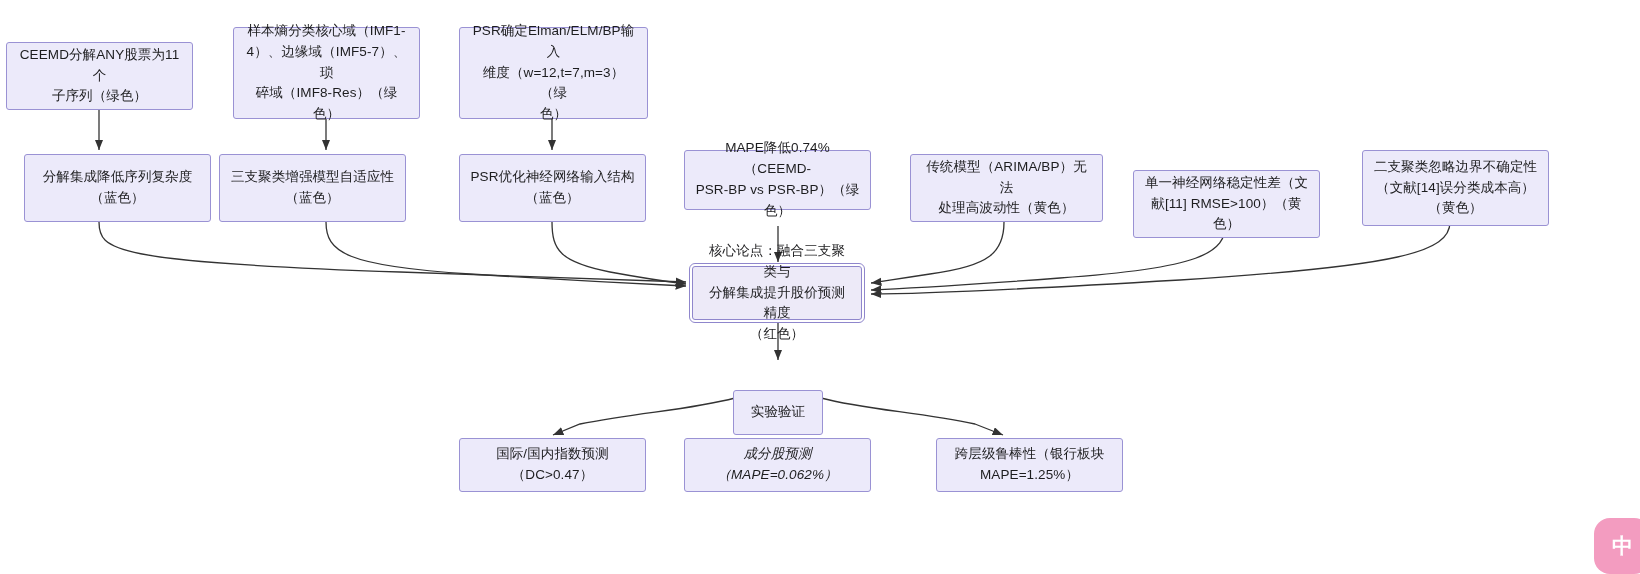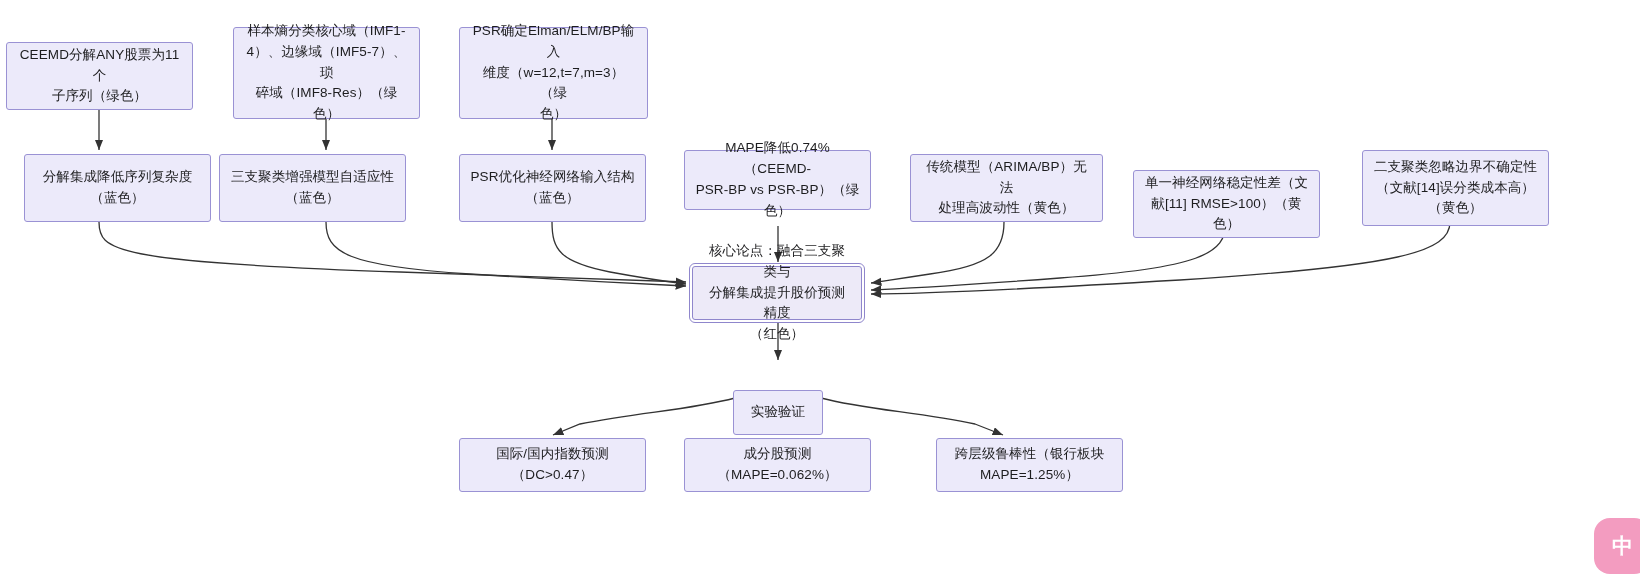--- a/index.html
+++ b/index.html
@@ -156,21 +156,21 @@
   </div>
 
   <div class="node" style="left:733px; top:362px; width:90px; height:45px;margin-top:28px;">
     <span class="label">实验验证</span>
   </div>
 
   <div class="node" style="left:459px; top:438px; width:187px; height:54px;">
     <span class="label">国际/国内指数预测
 （DC&gt;0.47）</span>
   </div>
-  <div class="node" style="left:684px; top:438px; width:187px; height:54px;">
+  <div class="node" style="left:684px; top:438px; width:187px; height:54px;font-style:italic;">
     <span class="label">成分股预测
 （MAPE=0.062%）</span>
   </div>
   <div class="node" style="left:910px; top:438px; width:187px; height:54px;margin-left:26px;">
     <span class="label">跨层级鲁棒性（银行板块
 MAPE=1.25%）</span>
   </div>
 
   <div class="watermark" style="left:1594px; top:518px;">
     <span>中</span>

